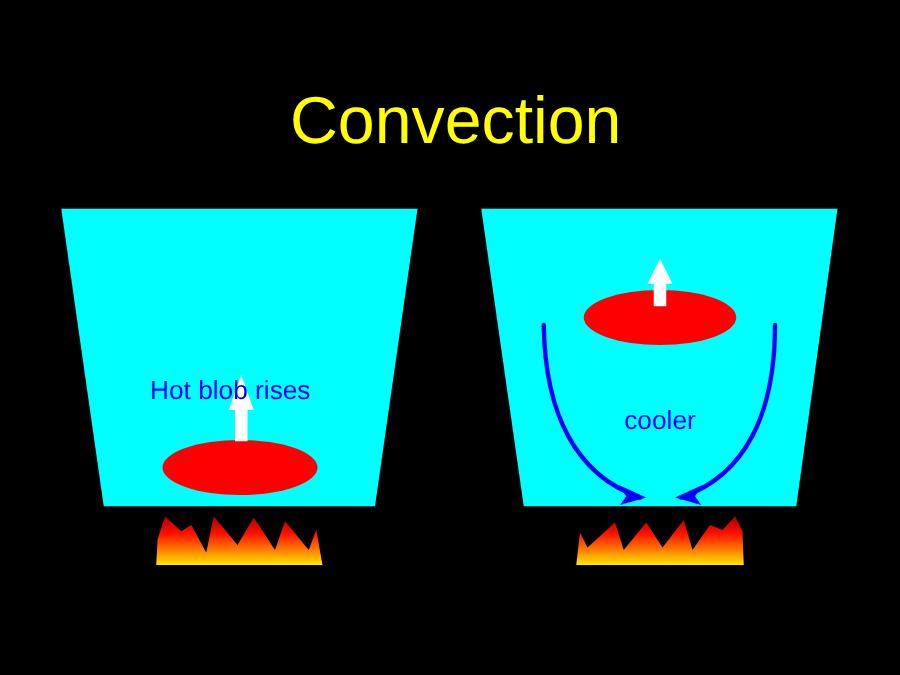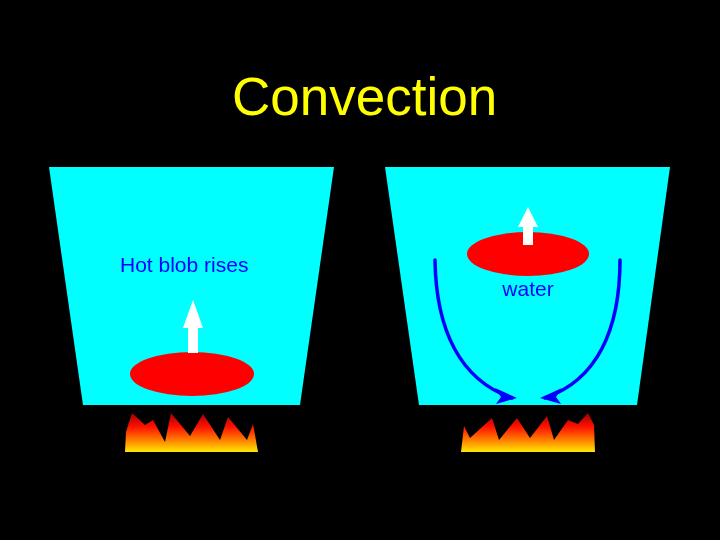--- a/index.html
+++ b/index.html
@@ -1,19 +1,19 @@
 <!DOCTYPE html>
 <html><head>
 <meta charset="utf-8">
 <style>
   html, body { margin:0; padding:0; background:#000; }
   body { width:720px; height:540px; position:relative; overflow:hidden; font-family:"Liberation Sans", sans-serif; }
   .title { position:absolute; left:232px; top:70px; font-size:53px; color:#ffff00; line-height:1; white-space:nowrap; }
   svg.scene { position:absolute; left:0; top:0; }
-  .label { position:absolute; color:#0000ff; font-size:21px; line-height:22px; text-align:center; white-space:nowrap; }
+  .label { position:absolute; color:#0000ff; font-size:21px; line-height:22px; text-align:center; white-space:nowrap;margin-top:48px; }
 </style>
 </head>
 <body>
 
 <div class="title">Convection</div>
 
 <svg class="scene" width="720" height="540" viewBox="0 0 720 540">
   <defs>
     <linearGradient id="flameGrad" x1="0" y1="0" x2="0" y2="1">
       <stop offset="0" stop-color="#a00000"></stop>
@@ -50,14 +50,14 @@
     <polygon points="540,398 562,388 556,397 561,404" fill="#0000ff"></polygon>
   </g>
   <g>
     <polygon points="461,452 464,426 470,438 492,418 499,440 517,418 530,438 547,416 554,440 568,420 578,424 588,413 594,425 595,452" fill="url(#flameGrad)"></polygon>
   </g>
 </svg>
 
 <div class="label" style="left:120px; top:254px;">Hot blob rises</div>
 
 <div class="label" style="left:488px; top:278px; width:80px;">
-  <div>water</div>
+  <div>cooler</div>
 </div>
 
 </body></html>

